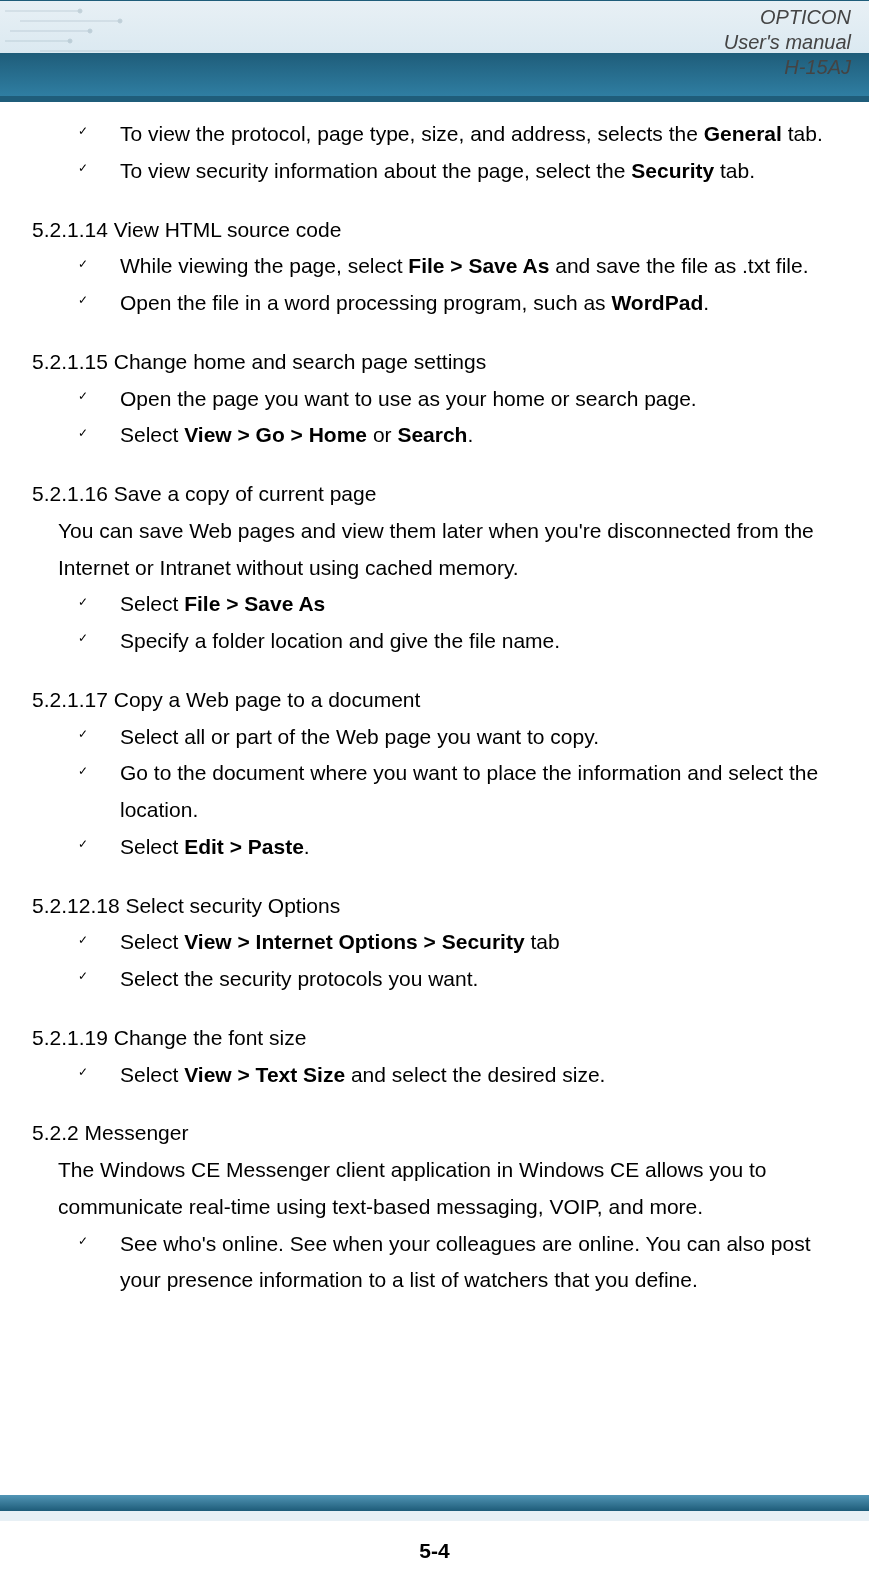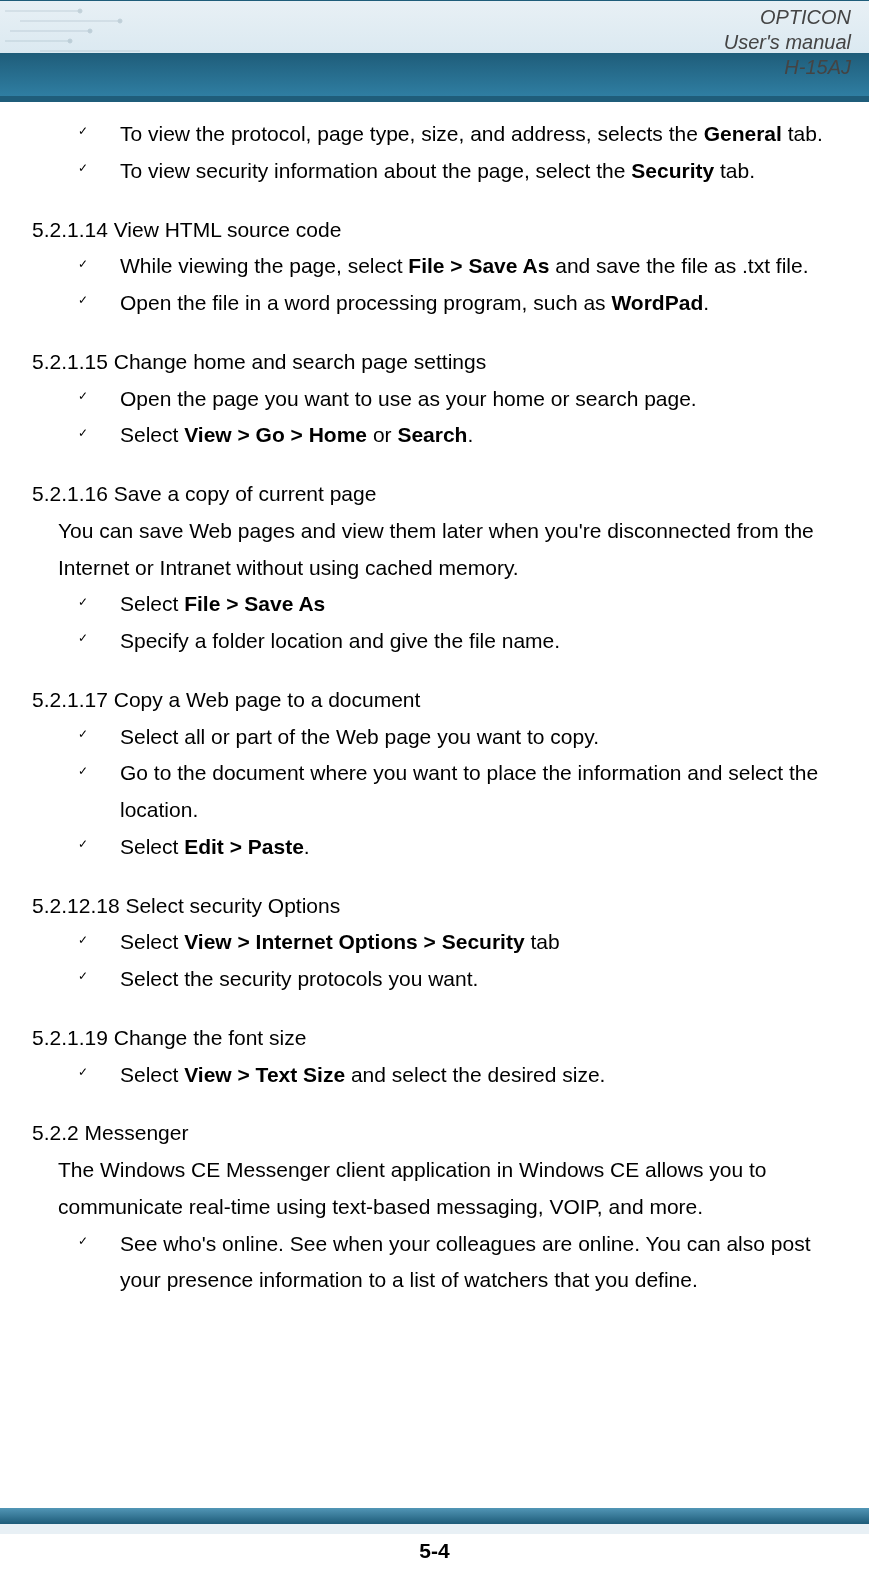--- a/index.html
+++ b/index.html
@@ -86,21 +86,21 @@
     width: 100%;
   }
   .footer-band {
     height: 26px;
     background: linear-gradient(to bottom, #5296b6 0%, #1f5d7a 60%, #e8f0f5 60%, #e8f0f5 100%);
   }
   .footer-num {
     text-align: center;
     font-weight: bold;
     font-size: 21px;
-    padding: 5px 0 14px 0;
+    padding: 18px 0 14px 0;
   }
 </style>
 </head>
 <body>
 
 <div class="page">
 
   <div class="header-band">
     <div class="circuit">
       <svg viewBox="0 0 280 55">

